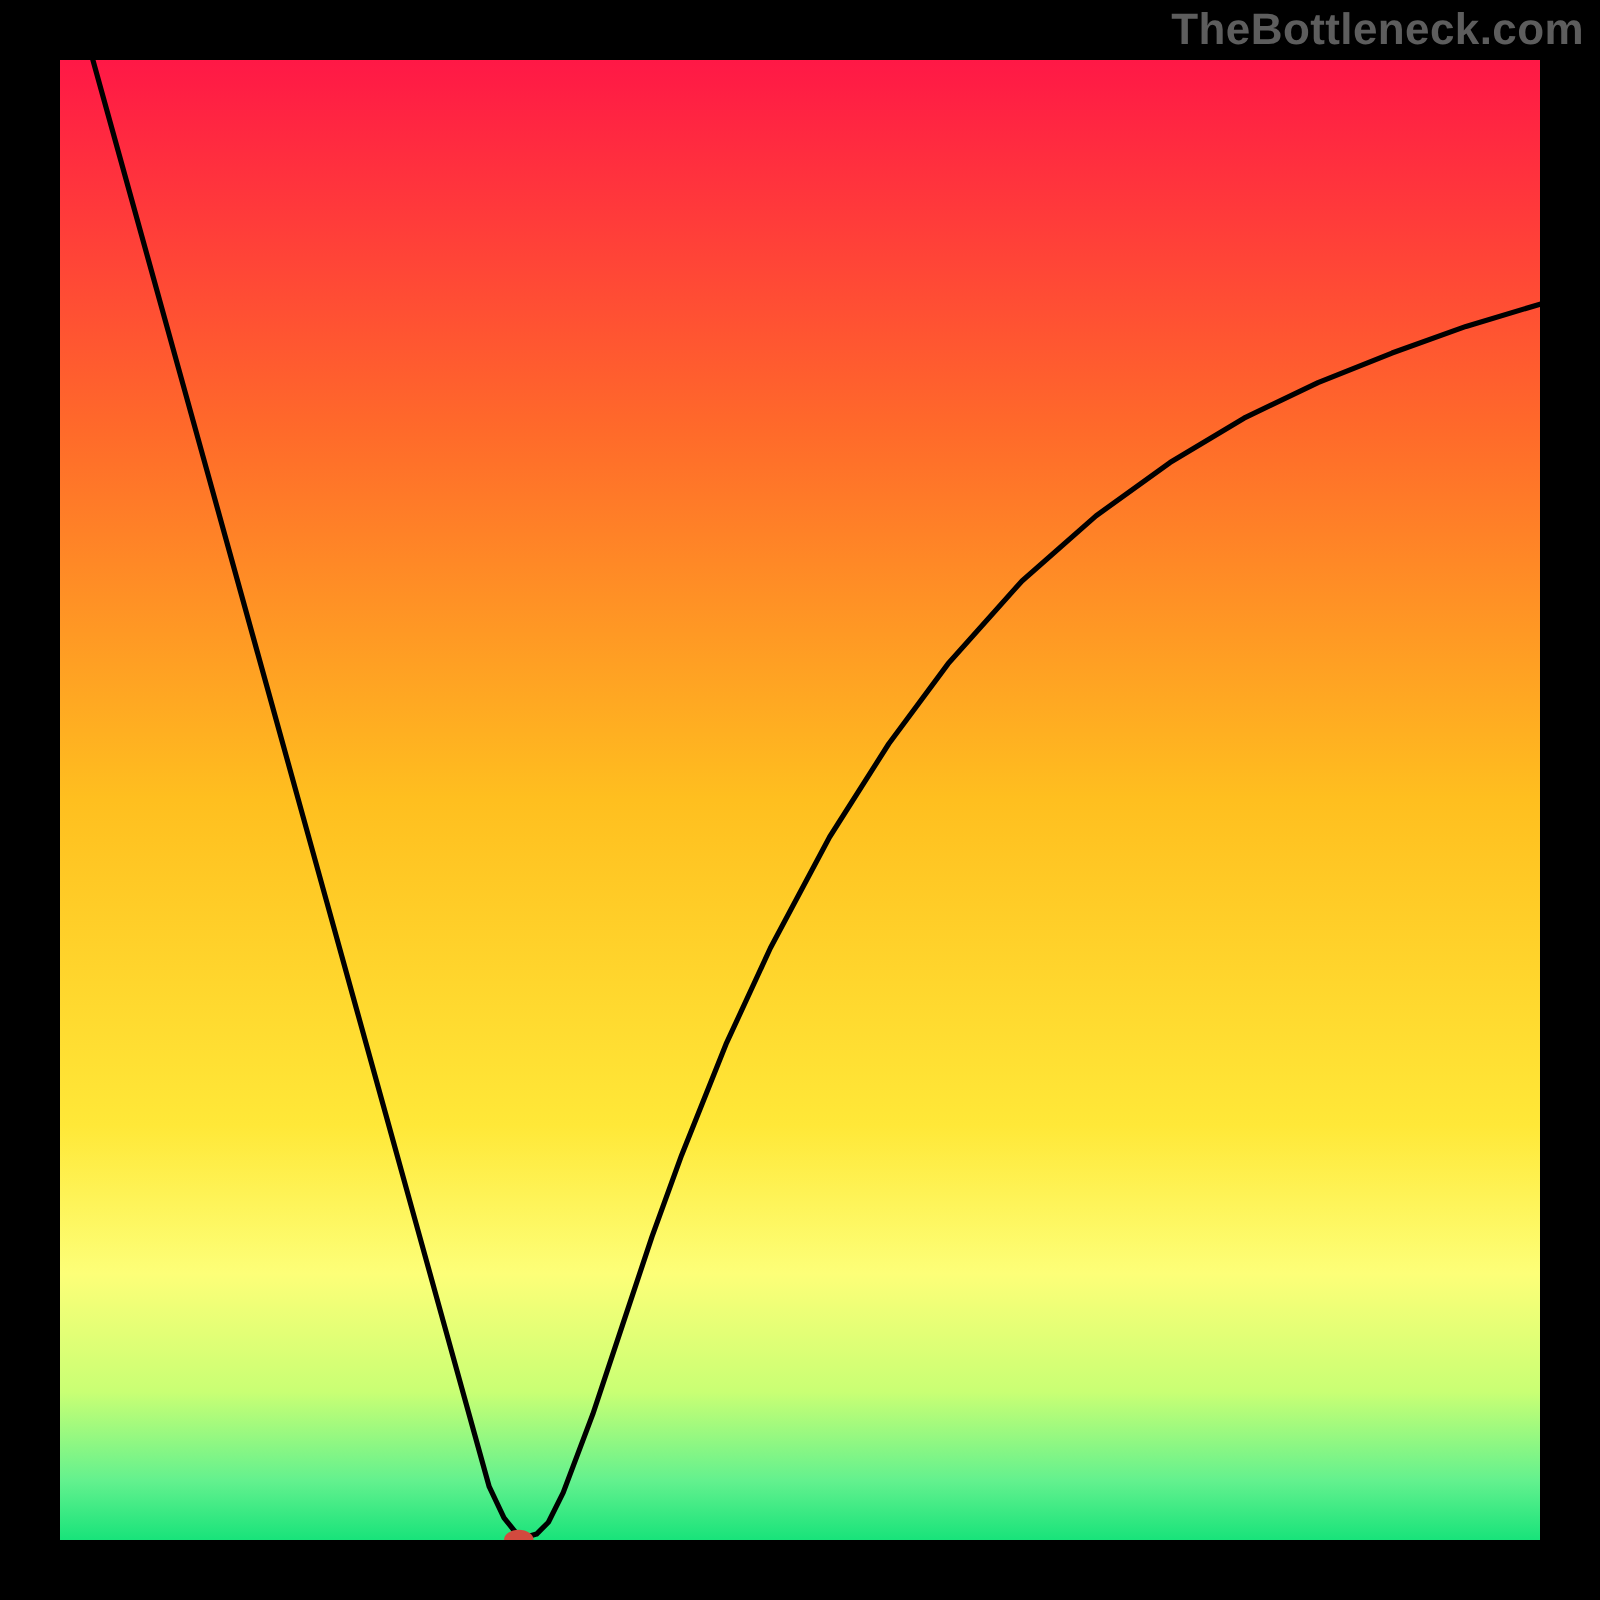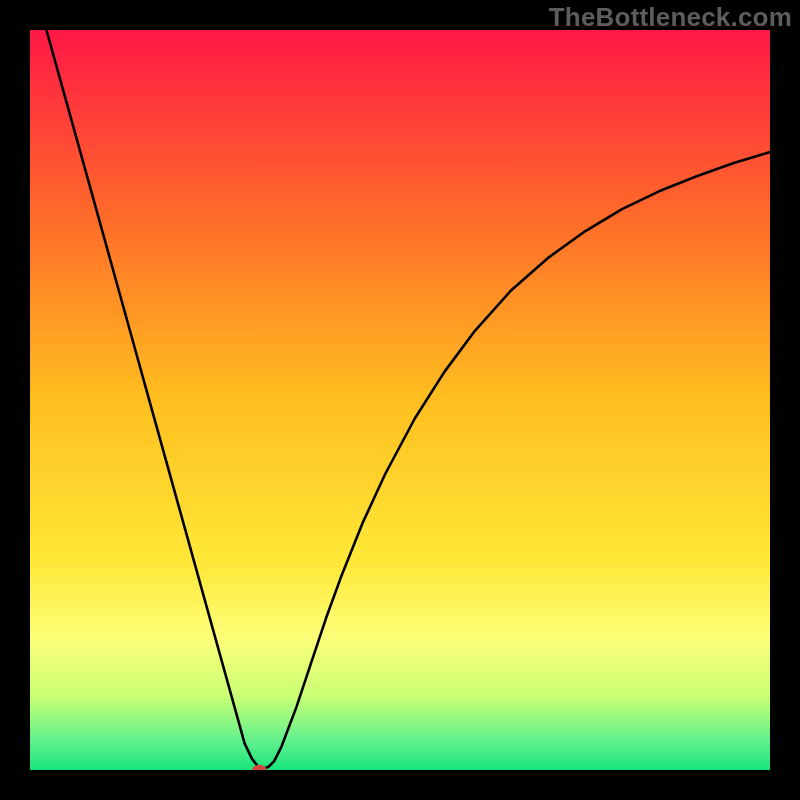--- a/index.html
+++ b/index.html
@@ -15,21 +15,21 @@
     position: absolute;
     left: 0; top: 0;
     width: 800px;
     height: 800px;
     background: #000;
   }
   .watermark {
     position: absolute;
     top: 2px;
     right: 8px;
-    font-size: 26px;
+    font-size: 22px;
     font-weight: 600;
     color: #5d5d5d;
     letter-spacing: 0.2px;
     z-index: 50;
   }
   .plot {
     position: absolute;
     left: 30px;
     top: 30px;
     width: 740px;

